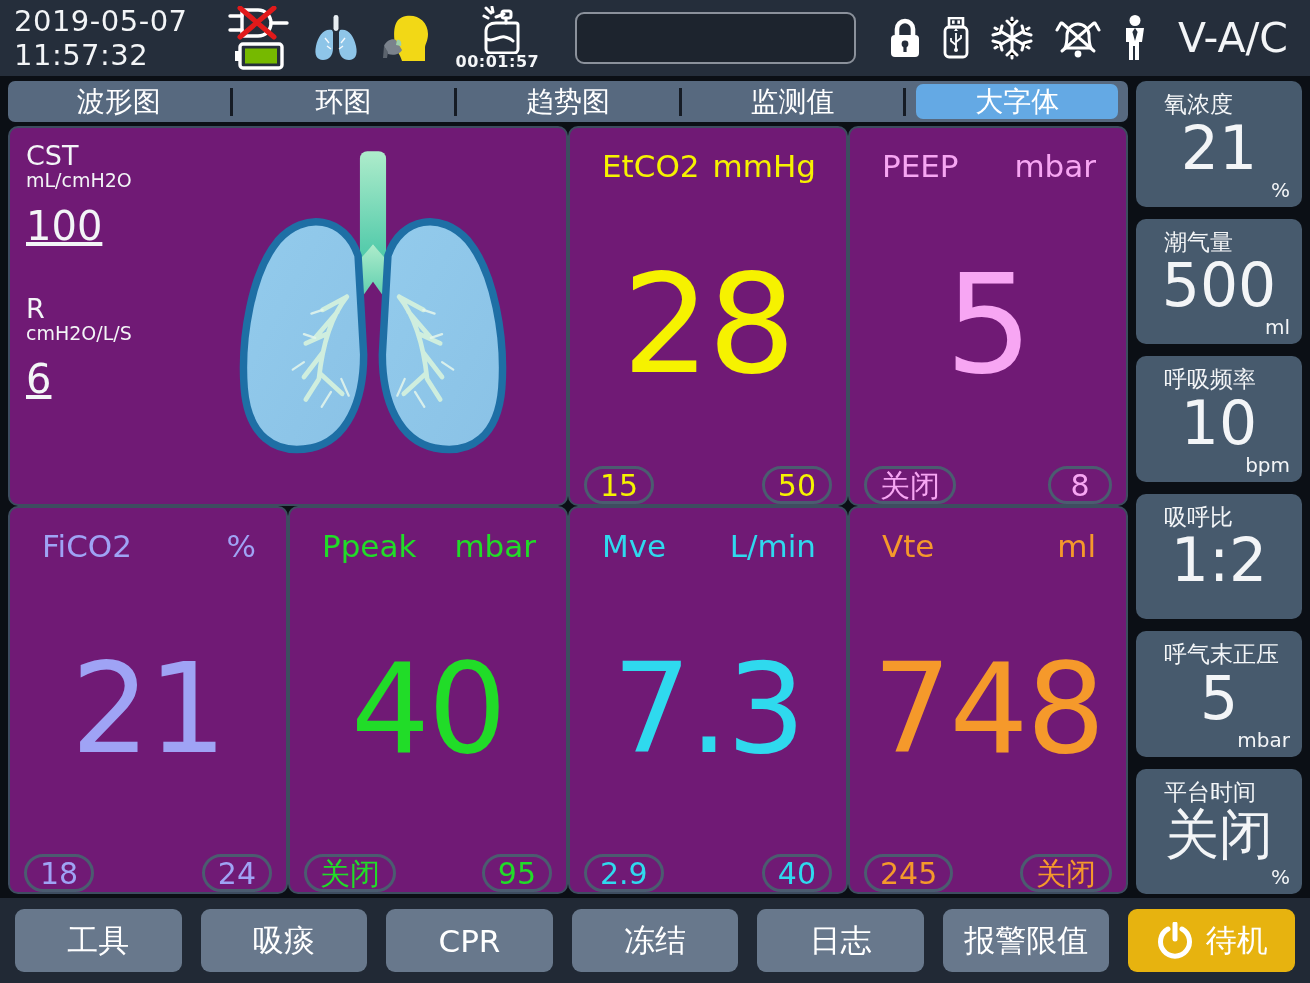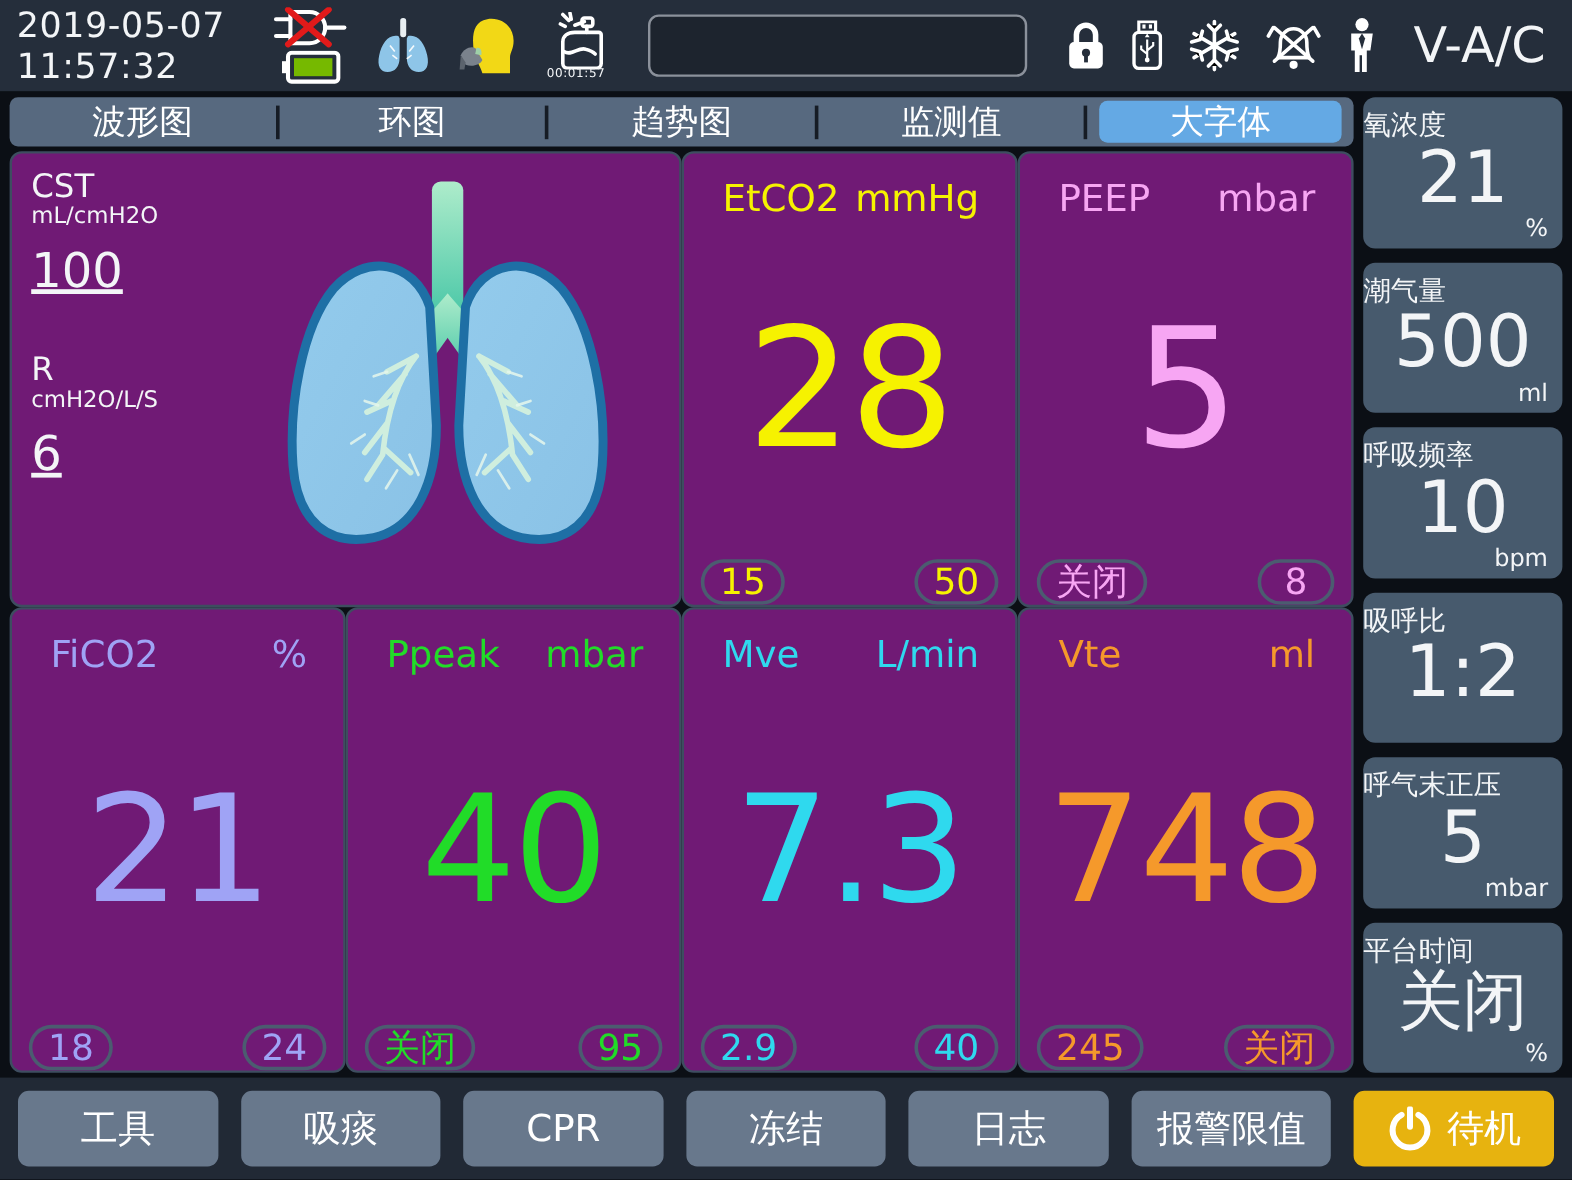--- a/index.html
+++ b/index.html
@@ -14,21 +14,21 @@
 
   
   .topbar {
     height:76px; background:#252e3b; display:flex; align-items:center;
     padding:0 14px; gap:14px; flex:0 0 auto;
   }
   .datetime { line-height:1.18; font-size:29px; letter-spacing:.5px; white-space:nowrap; }
   .statgroup { display:flex; align-items:center; gap:22px; margin-left:26px; }
   .pwr-stack { display:flex; flex-direction:column; align-items:center; gap:2px; }
   .neb-wrap { display:flex; flex-direction:column; align-items:center; }
-  .neb-timer { font-size:10px; margin-top:-2px; letter-spacing:.5px; }
+  .neb-timer { font-size:16px; margin-top:-2px; letter-spacing:.5px;font-weight:bold; }
   .alarm-box {
     flex:1; height:52px; margin:0 18px 0 22px;
     border:2px solid #8b919b; border-radius:9px; background:#1d242e;
   }
   .righticons { display:flex; align-items:center; gap:21px; }
   .mode { font-size:41px; margin:0 8px 0 16px; white-space:nowrap; }
 
   
   .content { flex:1; display:flex; padding:5px 8px 4px 8px; gap:8px; min-height:0; }
   .main { flex:1; display:flex; flex-direction:column; min-width:0; }
@@ -79,21 +79,21 @@
   .lt-name { font-size:27px; }
   .lt-unit { font-size:19px; margin-top:-2px; }
   .lt-val  { font-size:40px; margin-top:12px;text-decoration:underline; }
   .lt-gap  { height:44px; }
   .lung-art { flex:1; display:flex; align-items:flex-start; justify-content:center; padding-top:22px; }
 
   
   .sidebar { width:166px; flex:0 0 auto; display:flex; flex-direction:column; gap:12px; }
   .side-card {
     flex:1; background:#475a6d; border-radius:10px; position:relative;
-    padding:8px 0; cursor:pointer;
+    padding:8px 28px; cursor:pointer;
   }
   .sc-label { font-size:23px; white-space:nowrap; }
   .sc-value { position:absolute; top:50%; left:0; right:0; transform:translateY(-44%); text-align:center; font-size:60px; }
   .sc-value.cn { font-size:54px; }
   .sc-unit { position:absolute; right:12px; bottom:5px; font-size:20px; }
 
   
   .bottombar {
     height:85px; background:#212935; flex:0 0 auto;
     display:flex; align-items:center; gap:19px; padding:16px 15px;

